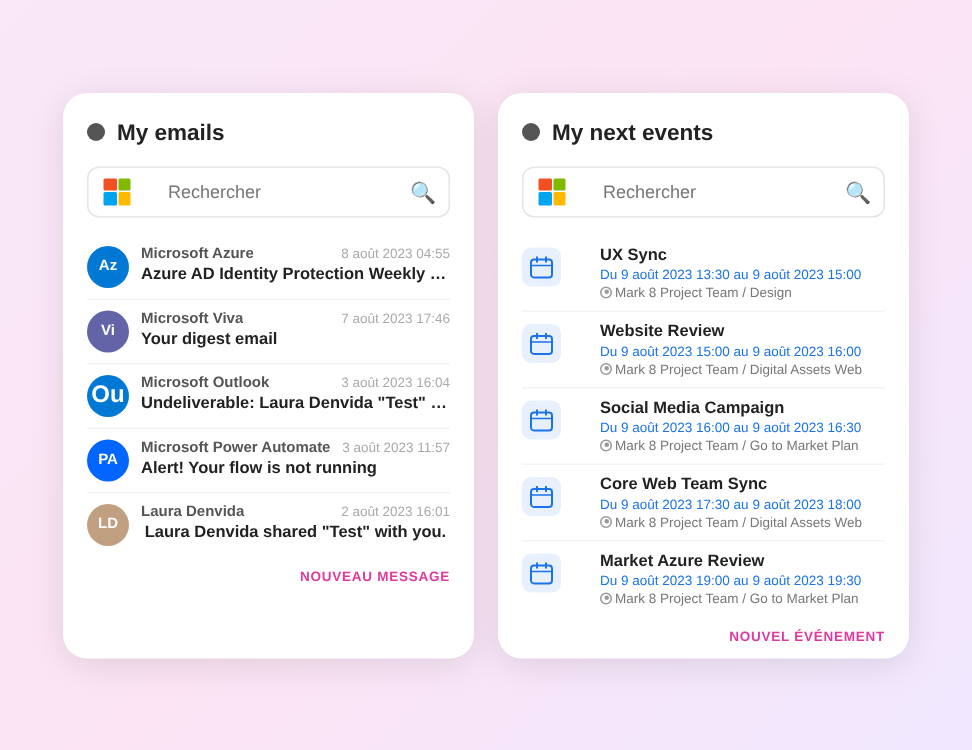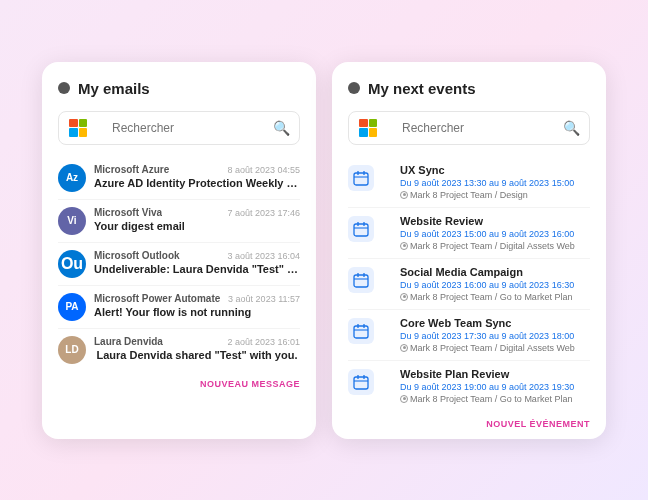--- a/index.html
+++ b/index.html
@@ -390,21 +390,21 @@
       <div class="event-item">
         <div class="event-icon">
           <svg width="16" height="16" viewBox="0 0 16 16" fill="none">
             <rect x="1" y="3" width="14" height="12" rx="2" stroke="#1a73e8" stroke-width="1.3" fill="none"></rect>
             <line x1="1" y1="7" x2="15" y2="7" stroke="#1a73e8" stroke-width="1.1"></line>
             <line x1="5" y1="1" x2="5" y2="5" stroke="#1a73e8" stroke-width="1.3"></line>
             <line x1="11" y1="1" x2="11" y2="5" stroke="#1a73e8" stroke-width="1.3"></line>
           </svg>
         </div>
         <div class="event-content">
-          <div class="event-title">Website Plan Review</div>
+          <div class="event-title">Market Azure Review</div>
           <div class="event-time">Du 9 août 2023 19:00  au 9 août 2023 19:30</div>
           <div class="event-location">
             <div class="loc-dot"></div>
             <span>Mark 8 Project Team / Go to Market Plan</span>
           </div>
         </div>
       </div>
     </div>
 
     <div class="footer-link">NOUVEL ÉVÉNEMENT</div>

